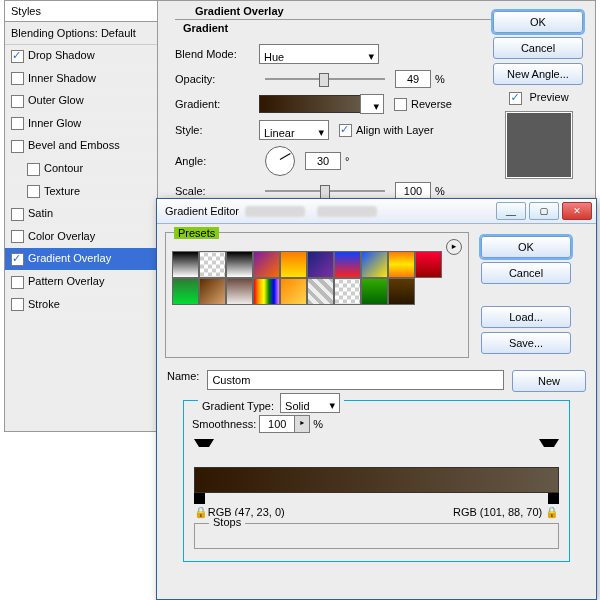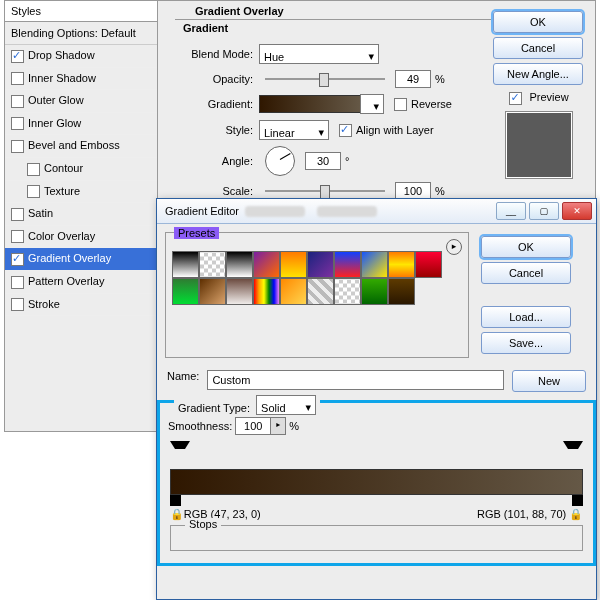--- a/index.html
+++ b/index.html
@@ -9,21 +9,21 @@
 .blend-hdr{padding:5px 6px;border-bottom:1px solid #ccc}
 .style-item{padding:4px 6px;border-bottom:1px solid #eee}
 .style-item.indent{padding-left:22px}
 .style-item.sel{background:#3870d8;color:#fff}
 .chk{display:inline-block;width:11px;height:11px;border:1px solid #7a7a7a;background:#fff;margin-right:4px;vertical-align:middle;position:relative}
 .chk.on::after{content:"✓";position:absolute;top:-2px;left:0;color:#2b6dd6;font-size:11px}
 .right-col{margin-left:160px;padding:2px 10px}
 .grp-título{font-weight:bold;padding:2px 0 0 20px}
 .grp-sub{font-weight:bold;padding:2px 0 4px 8px;border-top:1px solid #999;margin-top:2px}
 .row{display:flex;align-items:center;margin:6px 0}
-.lbl{width:78px;text-align:right;margin-right:6px}
+.lbl{width:78px;text-align:left;margin-right:6px}
 .dd{border:1px solid #7a7a7a;background:#fff;height:18px;display:inline-flex;align-items:flex-end;padding:0 4px;min-width:80px;position:relative}
 .dd::after{content:"▾";margin-left:auto}
 .slider{width:120px;height:2px;background:#999;margin:0 6px;position:relative}
 .slider .thumb{position:absolute;top:-5px;width:8px;height:12px;background:#ddd;border:1px solid #666;transform:translateX(-50%)}
 .numbox{width:34px;height:16px;border:1px solid #7a7a7a;background:#fff;text-align:right;display:inline-flex;align-items:center;justify-content:center;margin:0 4px}
 .grad-sw{width:100px;height:16px;border:1px solid #333;background:linear-gradient(to right,#2f1700,#655846)}
 .angle-dial{width:28px;height:28px;border:1px solid #666;border-radius:50%;background:#fff;position:relative;margin:0 6px}
 .angle-dial::after{content:"";position:absolute;width:12px;height:1px;background:#000;top:12px;left:14px;transform-origin:left;transform:rotate(-30deg)}
 .btn{display:block;width:88px;height:20px;border:1px solid #7a9acd;border-radius:3px;background:linear-gradient(#fff,#d9e6f7);margin:4px 0;text-align:center;line-height:20px}
 .btn.hl{box-shadow:0 0 0 2px #6fb4f5}
@@ -31,28 +31,28 @@
 .preview-swatch{width:66px;height:66px;background:#5a5a5a;border:1px solid #888;margin:6px auto;box-shadow:inset 0 0 0 1px #fff}
 
 .ge-win{position:absolute;left:156px;top:198px;width:439px;height:400px;border:1px solid #2b5fa0;background:#ededed;box-shadow:2px 2px 8px rgba(0,0,0,.3)}
 .titlebar{height:24px;background:linear-gradient(#fdfdfd,#e4ecf7);border-bottom:1px solid #9bb6d8;display:flex;align-items:center;padding:0 4px}
 .titlebar .t{padding-left:4px}
 .blur{width:60px;height:11px;background:#dadada;border-radius:4px;margin:0 6px;filter:blur(1px)}
 .winbtn{width:28px;height:16px;border:1px solid #8aa7c8;border-radius:2px;margin-left:3px;background:linear-gradient(#fafeff,#d6e7f6);display:flex;align-items:center;justify-content:center;font-size:9px}
 .winbtn.cls{background:linear-gradient(#f08080,#d43a2f);color:#fff;border-color:#a33}
 .ge-body{display:flex;padding:8px}
 .presets-box{border:1px solid #999;background:#ededed;padding:6px;width:290px}
-.presets-lbl{position:relative;top:-12px;left:2px;background:#8b5cf6;padding:0 4px}
+.presets-lbl{position:relative;top:-12px;left:2px;background:#84cc16;padding:0 4px}
 .fly{float:right;width:14px;height:14px;border:1px solid #666;border-radius:50%;text-align:center;line-height:12px;font-size:9px}
 .swatches{display:flex;flex-wrap:wrap;width:270px}
 .sw{width:27px;height:27px;border:1px solid #666;box-sizing:border-box}
 .ge-btns{margin-left:12px}
 .name-row{padding:4px 10px;display:flex;align-items:flex-start}
 .name-input{flex:1;height:18px;border:1px solid #7a7a7a;background:#fff;padding:0 4px;display:flex;align-items:center;margin:0 8px}
-.gtype-box{margin:4px 0;border:3px solid #0ea5e9;padding:8px;position:relative}
+.gtype-box{margin:4px 26px;border:1px solid #0ea5e9;padding:8px;position:relative}
 .gtype-lbl{position:absolute;top:-8px;left:14px;background:#ededed;padding:0 4px}
 .spin{display:inline-flex}
 .spin .n{width:34px;height:16px;border:1px solid #7a7a7a;background:#fff;text-align:center;line-height:16px}
 .spin .ar{width:14px;height:16px;border:1px solid #7a7a7a;border-left:none;background:#ddd;text-align:center;line-height:14px;font-size:8px}
 .gradbar{height:24px;border:1px solid #333;margin:10px 2px 0;background:linear-gradient(to right,#2f1700,#655846)}
 .stop{width:10px;height:10px;display:inline-block}
 .stop.top{border-bottom:8px solid #000;border-left:5px solid transparent;border-right:5px solid transparent}
 .stop.bot{width:9px;height:9px;background:#000;border:1px solid #000;position:relative}
 .stop-row{display:flex;justify-content:space-between;margin:0 2px}
 .rgb-row{display:flex;justify-content:space-between;font-weight:normal;margin:2px 2px}

